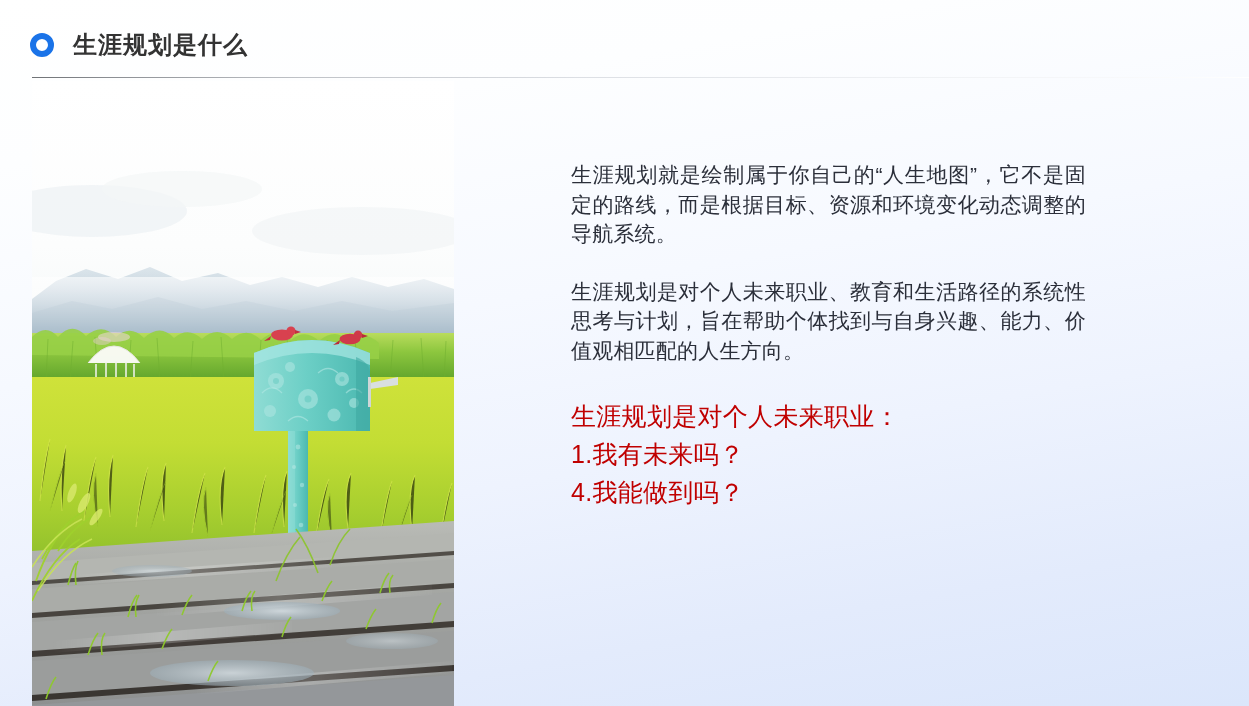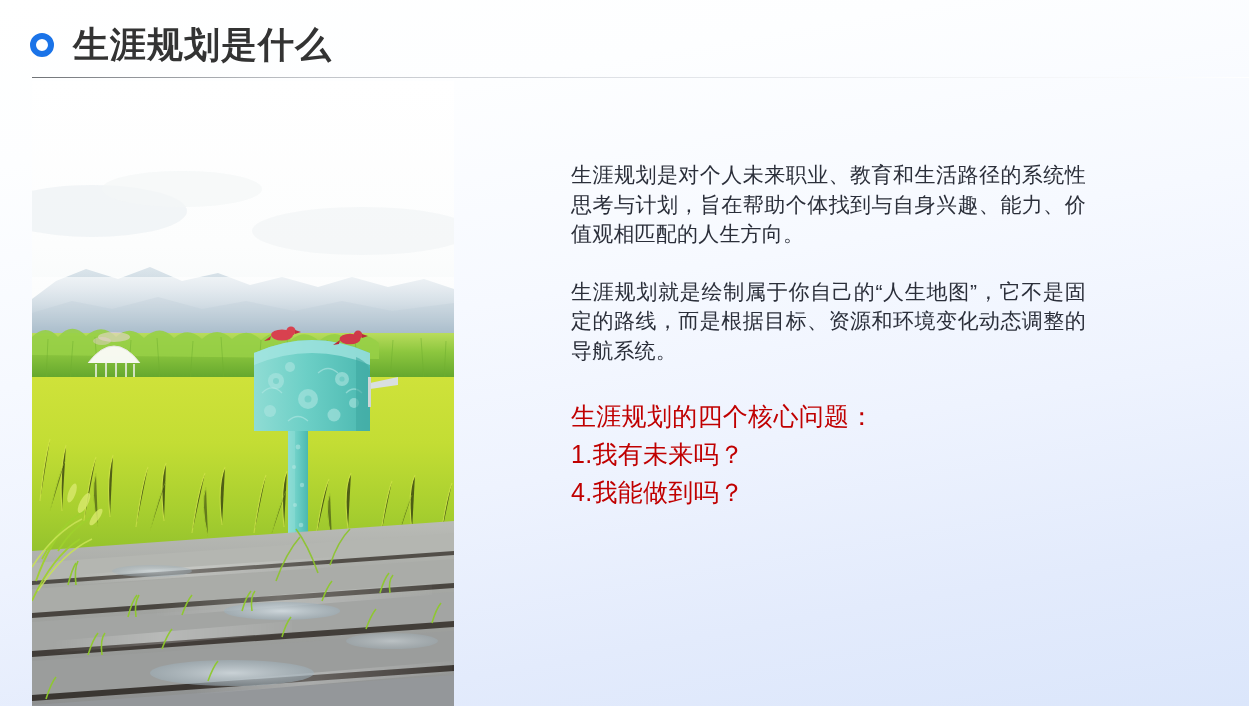--- a/index.html
+++ b/index.html
@@ -38,21 +38,21 @@
   #title-bullet {
     width: 24px;
     height: 24px;
     border-radius: 50%;
     border: 6px solid #1a73e8;
     box-sizing: border-box;
     flex: 0 0 auto;
   }
   #page-title {
     margin-left: 19px;
-    font-size: 36px;
+    font-size: 24px;
     font-weight: bold;
     color: #333333;
     letter-spacing: 1px;
     line-height: 1;
     white-space: nowrap;
   }
   #title-divider {
     position: absolute;
     left: 32px;
     top: 77px;
@@ -373,23 +373,23 @@
       <g stroke="#8cc52b" stroke-width="1.6" fill="none" opacity="0.9">
         <path d="M244 500 q10 -28 24 -44"></path>
         <path d="M286 492 q-10 -28 -22 -44"></path>
         <path d="M298 484 q8 -24 20 -36"></path>
       </g>
     </svg>
   </div>
 
   <div id="text-column">
 
+    <p class="para">生涯规划就是绘制属于你自己的“人生地图”，它不是固定的路线，而是根据目标、资源和环境变化动态调整的导航系统。</p>
     <p class="para">生涯规划是对个人未来职业、教育和生活路径的系统性思考与计划，旨在帮助个体找到与自身兴趣、能力、价值观相匹配的人生方向。</p>
-    <p class="para">生涯规划就是绘制属于你自己的“人生地图”，它不是固定的路线，而是根据目标、资源和环境变化动态调整的导航系统。</p>
 
     <div id="core-block">
-      <div id="core-heading">生涯规划的四个核心问题：</div>
+      <div id="core-heading">生涯规划是对个人未来职业：</div>
       <div class="core-q">1.我有未来吗？</div>
       <div class="core-q">4.我能做到吗？</div>
     </div>
   </div>
 
 </div>
 
 </body></html>

